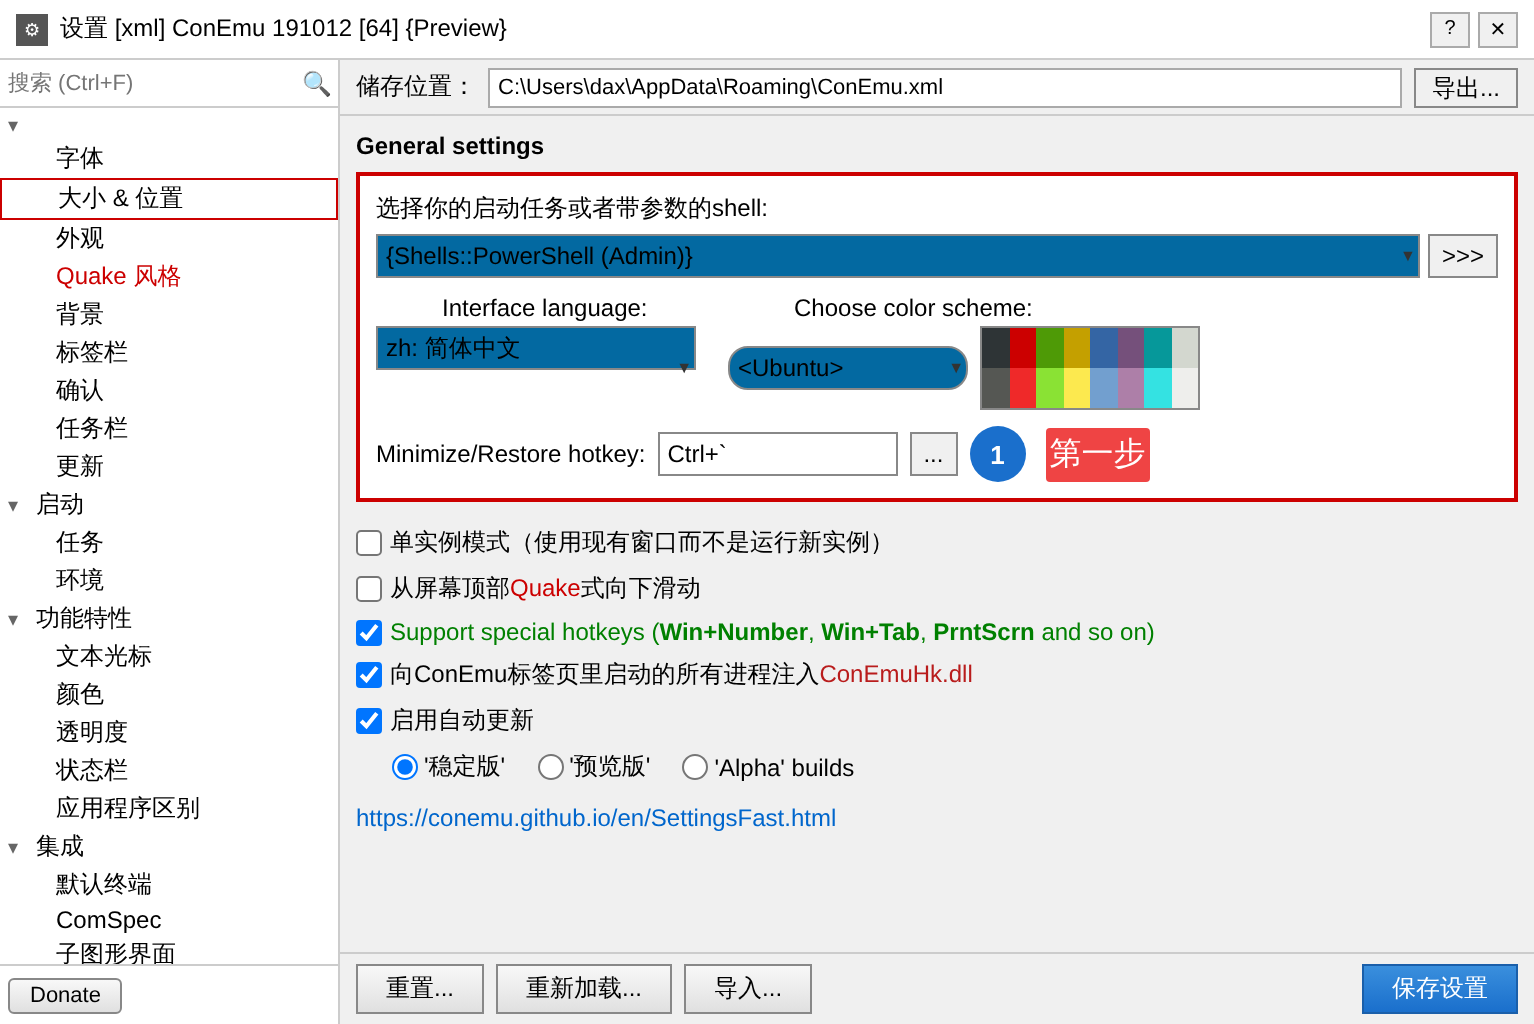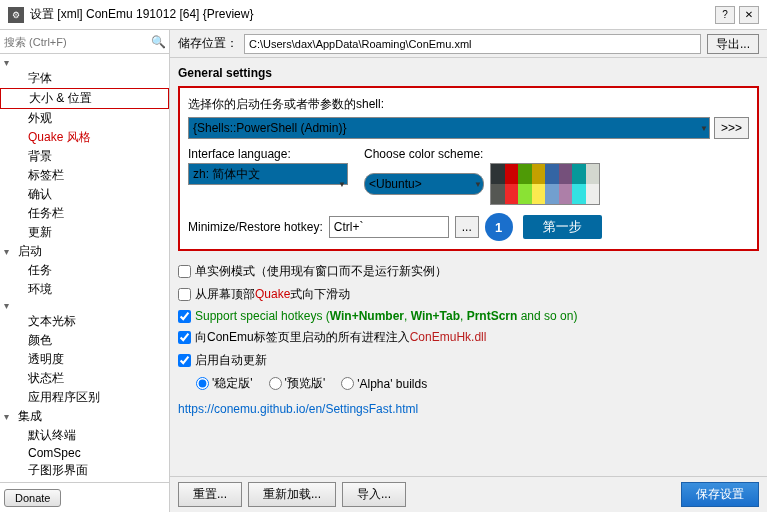--- a/index.html
+++ b/index.html
@@ -249,20 +249,21 @@
       margin-bottom: 8px;
     }
     .field-group {
       display: flex;
       flex-direction: column;
       gap: 2px;
     }
     .field-label {
       font-size: 12px;
       color: #000;
+      margin-left: 33px;
     }
 
     
     .color-scheme-preview {
       width: 110px;
       height: 42px;
       display: grid;
       grid-template-columns: repeat(8, 1fr);
       grid-template-rows: repeat(2, 1fr);
       border: 1px solid #888;
@@ -303,24 +304,24 @@
       background: #1a6fcc;
       color: #fff;
       font-size: 13px;
       font-weight: bold;
       display: flex;
       align-items: center;
       justify-content: center;
       flex-shrink: 0;
     }
     .step-label {
-      background: #0369a1;
+      background: #ef4444;
       color: #fff;
-      padding: 3px 20px;
-      font-size: 13px;
+      padding: 3px 2px;
+      font-size: 16px;
       border-radius: 2px;
       margin-left: 4px;
     }
 
     
     .checkbox-section {
       display: flex;
       flex-direction: column;
       gap: 6px;
       padding: 4px 0;
@@ -454,20 +455,21 @@
       </div>
       <div class="tree-item tree-item-child">
         <span class="label">任务</span>
       </div>
       <div class="tree-item tree-item-child">
         <span class="label">环境</span>
       </div>
 
       <div class="tree-item">
         <span class="expander">▾</span>
+        <span class="label">功能特性</span>
       </div>
       <div class="tree-item tree-item-child">
         <span class="label">文本光标</span>
       </div>
       <div class="tree-item tree-item-child">
         <span class="label">颜色</span>
       </div>
       <div class="tree-item tree-item-child">
         <span class="label">透明度</span>
       </div>

